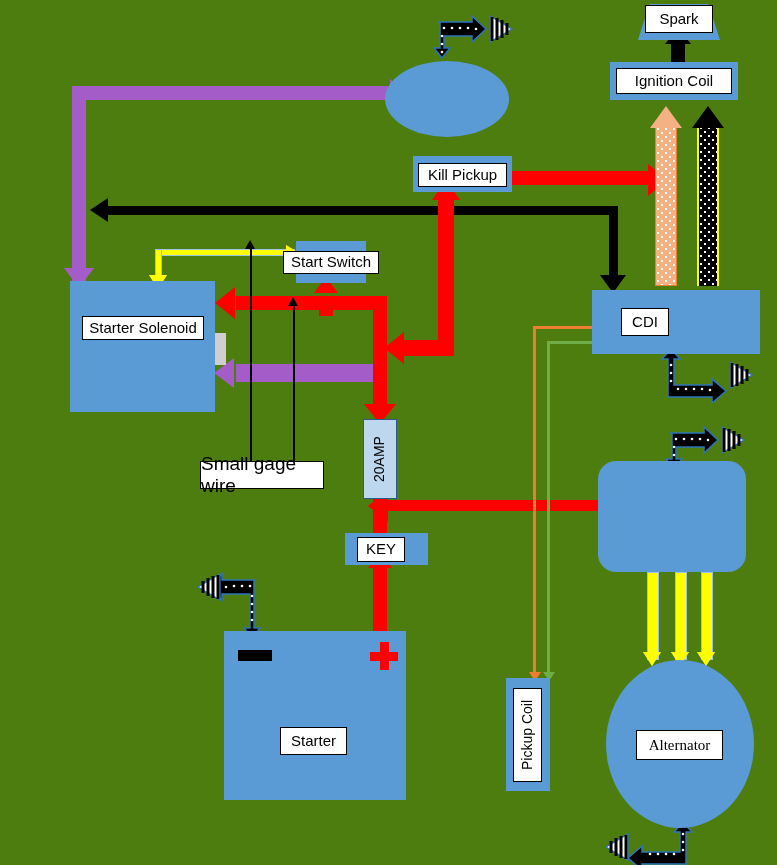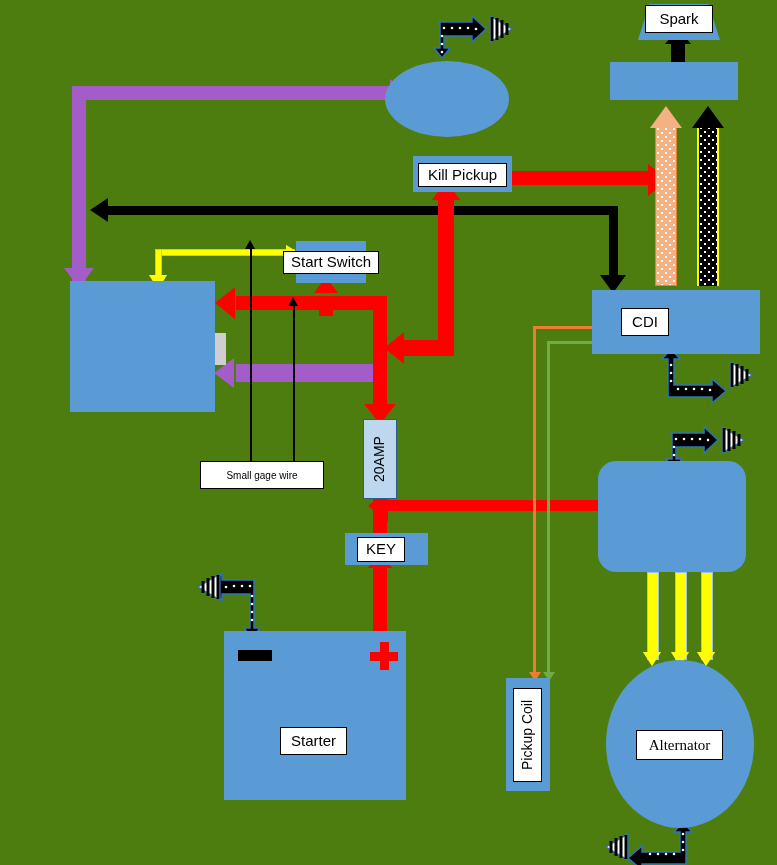--- a/index.html
+++ b/index.html
@@ -20,21 +20,21 @@
     position:absolute;background:#ffffff;border:1px solid #000;
     display:flex;align-items:center;justify-content:center;
     text-align:center;color:#000;font-size:15px;line-height:1.12;
     white-space:pre-line;box-sizing:border-box;
   }
   .caption.vert{writing-mode:vertical-rl;transform:rotate(180deg);}
   .caption.noborder{border:none;background:transparent;}
   .plain-label{
     position:absolute;background:#fff;border:1px solid #000;
     display:flex;align-items:center;justify-content:center;
-    font-size:10px;color:#000;box-sizing:border-box;
+    font-size:19px;color:#000;box-sizing:border-box;
   }
   .seg{position:absolute;}
 
   
   .red{background:#FF0000;}
   .purple{background:#A35CC8;}
   .black{background:#000000;}
   .yellowline{background:#FFFF00;border:1px solid #9DC3E6;box-sizing:border-box;}
   .thin{background:#000;}
 
@@ -310,31 +310,33 @@
   <div class="yarrow-head-down" style="left:643px;top:652px;"></div>
   <div class="seg yellowline" style="left:675px;top:572px;width:12px;height:88px;"></div>
   <div class="yarrow-head-down" style="left:671px;top:652px;"></div>
   <div class="seg yellowline" style="left:701px;top:572px;width:12px;height:88px;"></div>
   <div class="yarrow-head-down" style="left:697px;top:652px;"></div>
 
   <div class="node trapezoid" style="left:638px;top:4px;width:82px;height:36px;"></div>
   <div class="caption" style="left:645px;top:5px;width:68px;height:28px;">Spark</div>
 
   <div class="node boxblue" style="left:610px;top:62px;width:128px;height:38px;"></div>
+  <div class="caption" style="left:616px;top:68px;width:116px;height:26px;">Ignition Coil</div>
 
   <div class="node ellipse" style="left:385px;top:61px;width:124px;height:76px;"></div>
 
   <div class="node boxblue" style="left:413px;top:156px;width:99px;height:36px;"></div>
   <div class="caption" style="left:418px;top:163px;width:89px;height:24px;">Kill Pickup</div>
 
   <div class="node boxblue" style="left:296px;top:241px;width:70px;height:42px;"></div>
   <div class="caption" style="left:283px;top:251px;width:96px;height:23px;">Start Switch</div>
 
   <div class="node boxblue" style="left:70px;top:281px;width:145px;height:131px;"></div>
   <div class="graytab" style="left:215px;top:333px;width:11px;height:32px;"></div>
+  <div class="caption" style="left:82px;top:316px;width:122px;height:24px;">Starter Solenoid</div>
 
   <div class="node boxblue" style="left:592px;top:290px;width:168px;height:64px;"></div>
   <div class="caption" style="left:621px;top:308px;width:48px;height:28px;">CDI</div>
 
   <div class="node fusebox" style="left:363px;top:419px;width:34px;height:80px;"></div>
   <div class="caption vert noborder" style="left:366px;top:424px;width:28px;height:70px;font-size:14px;">20AMP</div>
 
   <div class="node boxblue" style="left:345px;top:533px;width:83px;height:32px;"></div>
   <div class="caption" style="left:357px;top:537px;width:48px;height:25px;">KEY</div>
 

